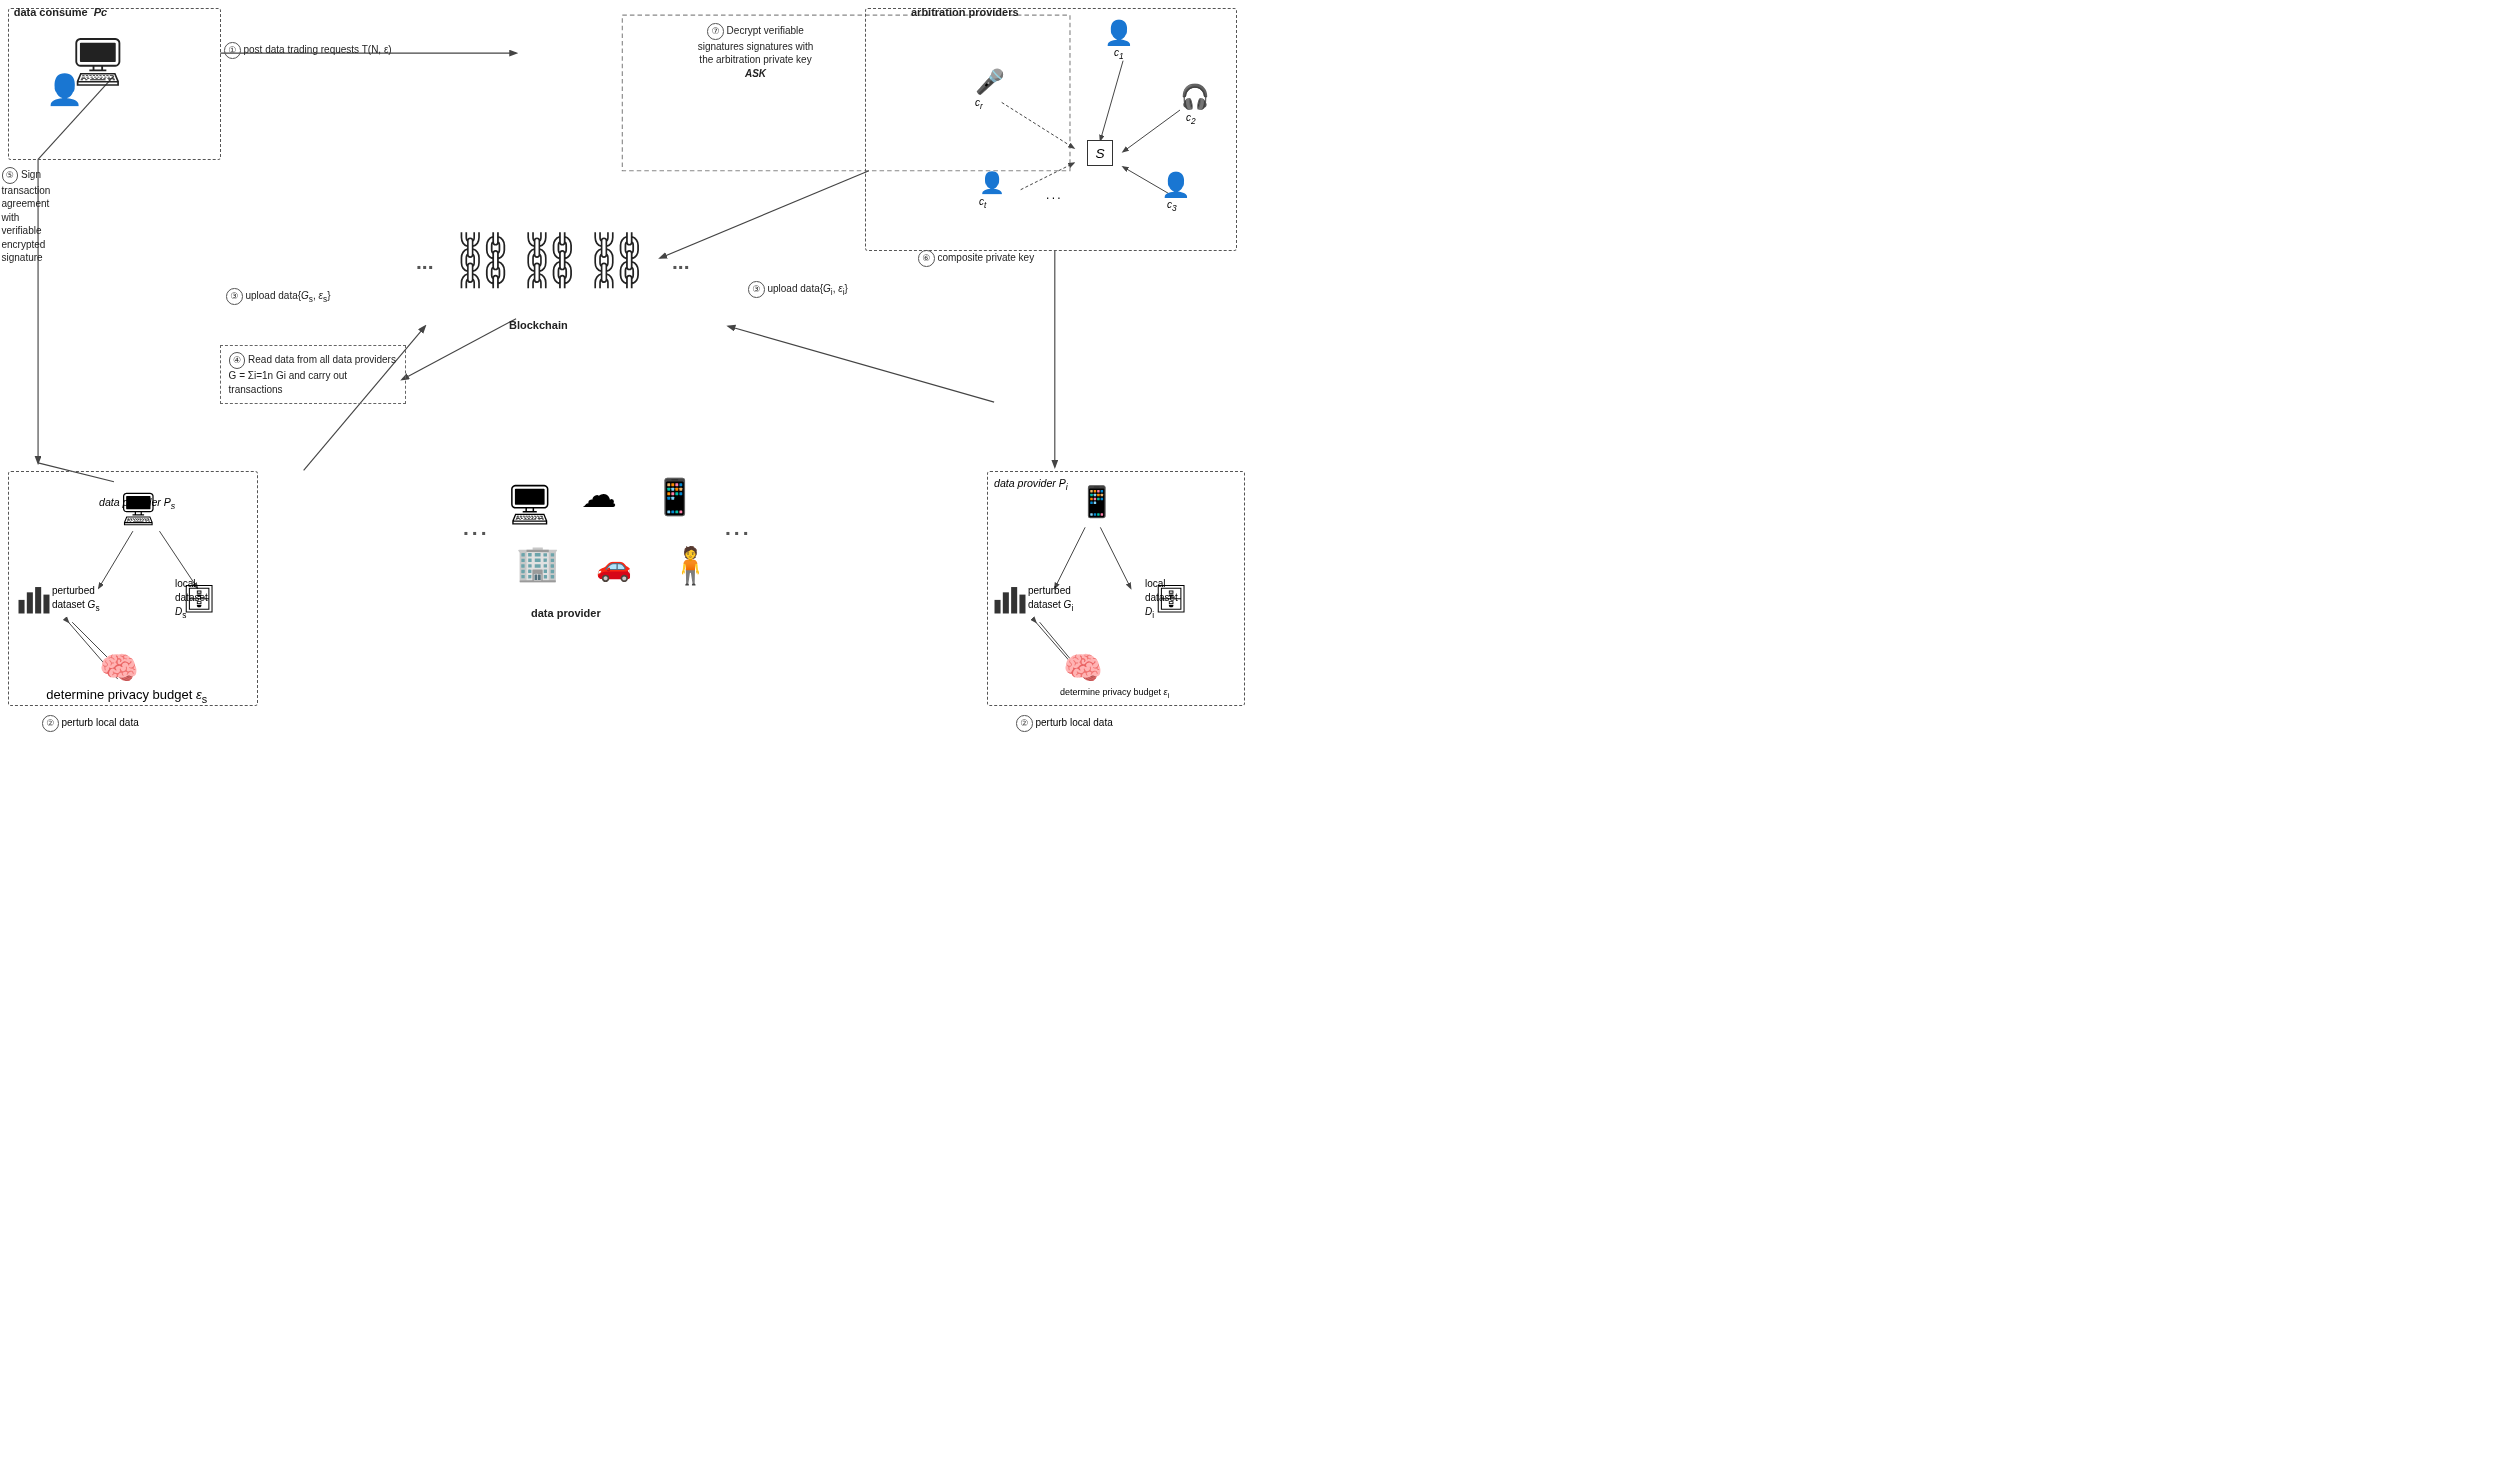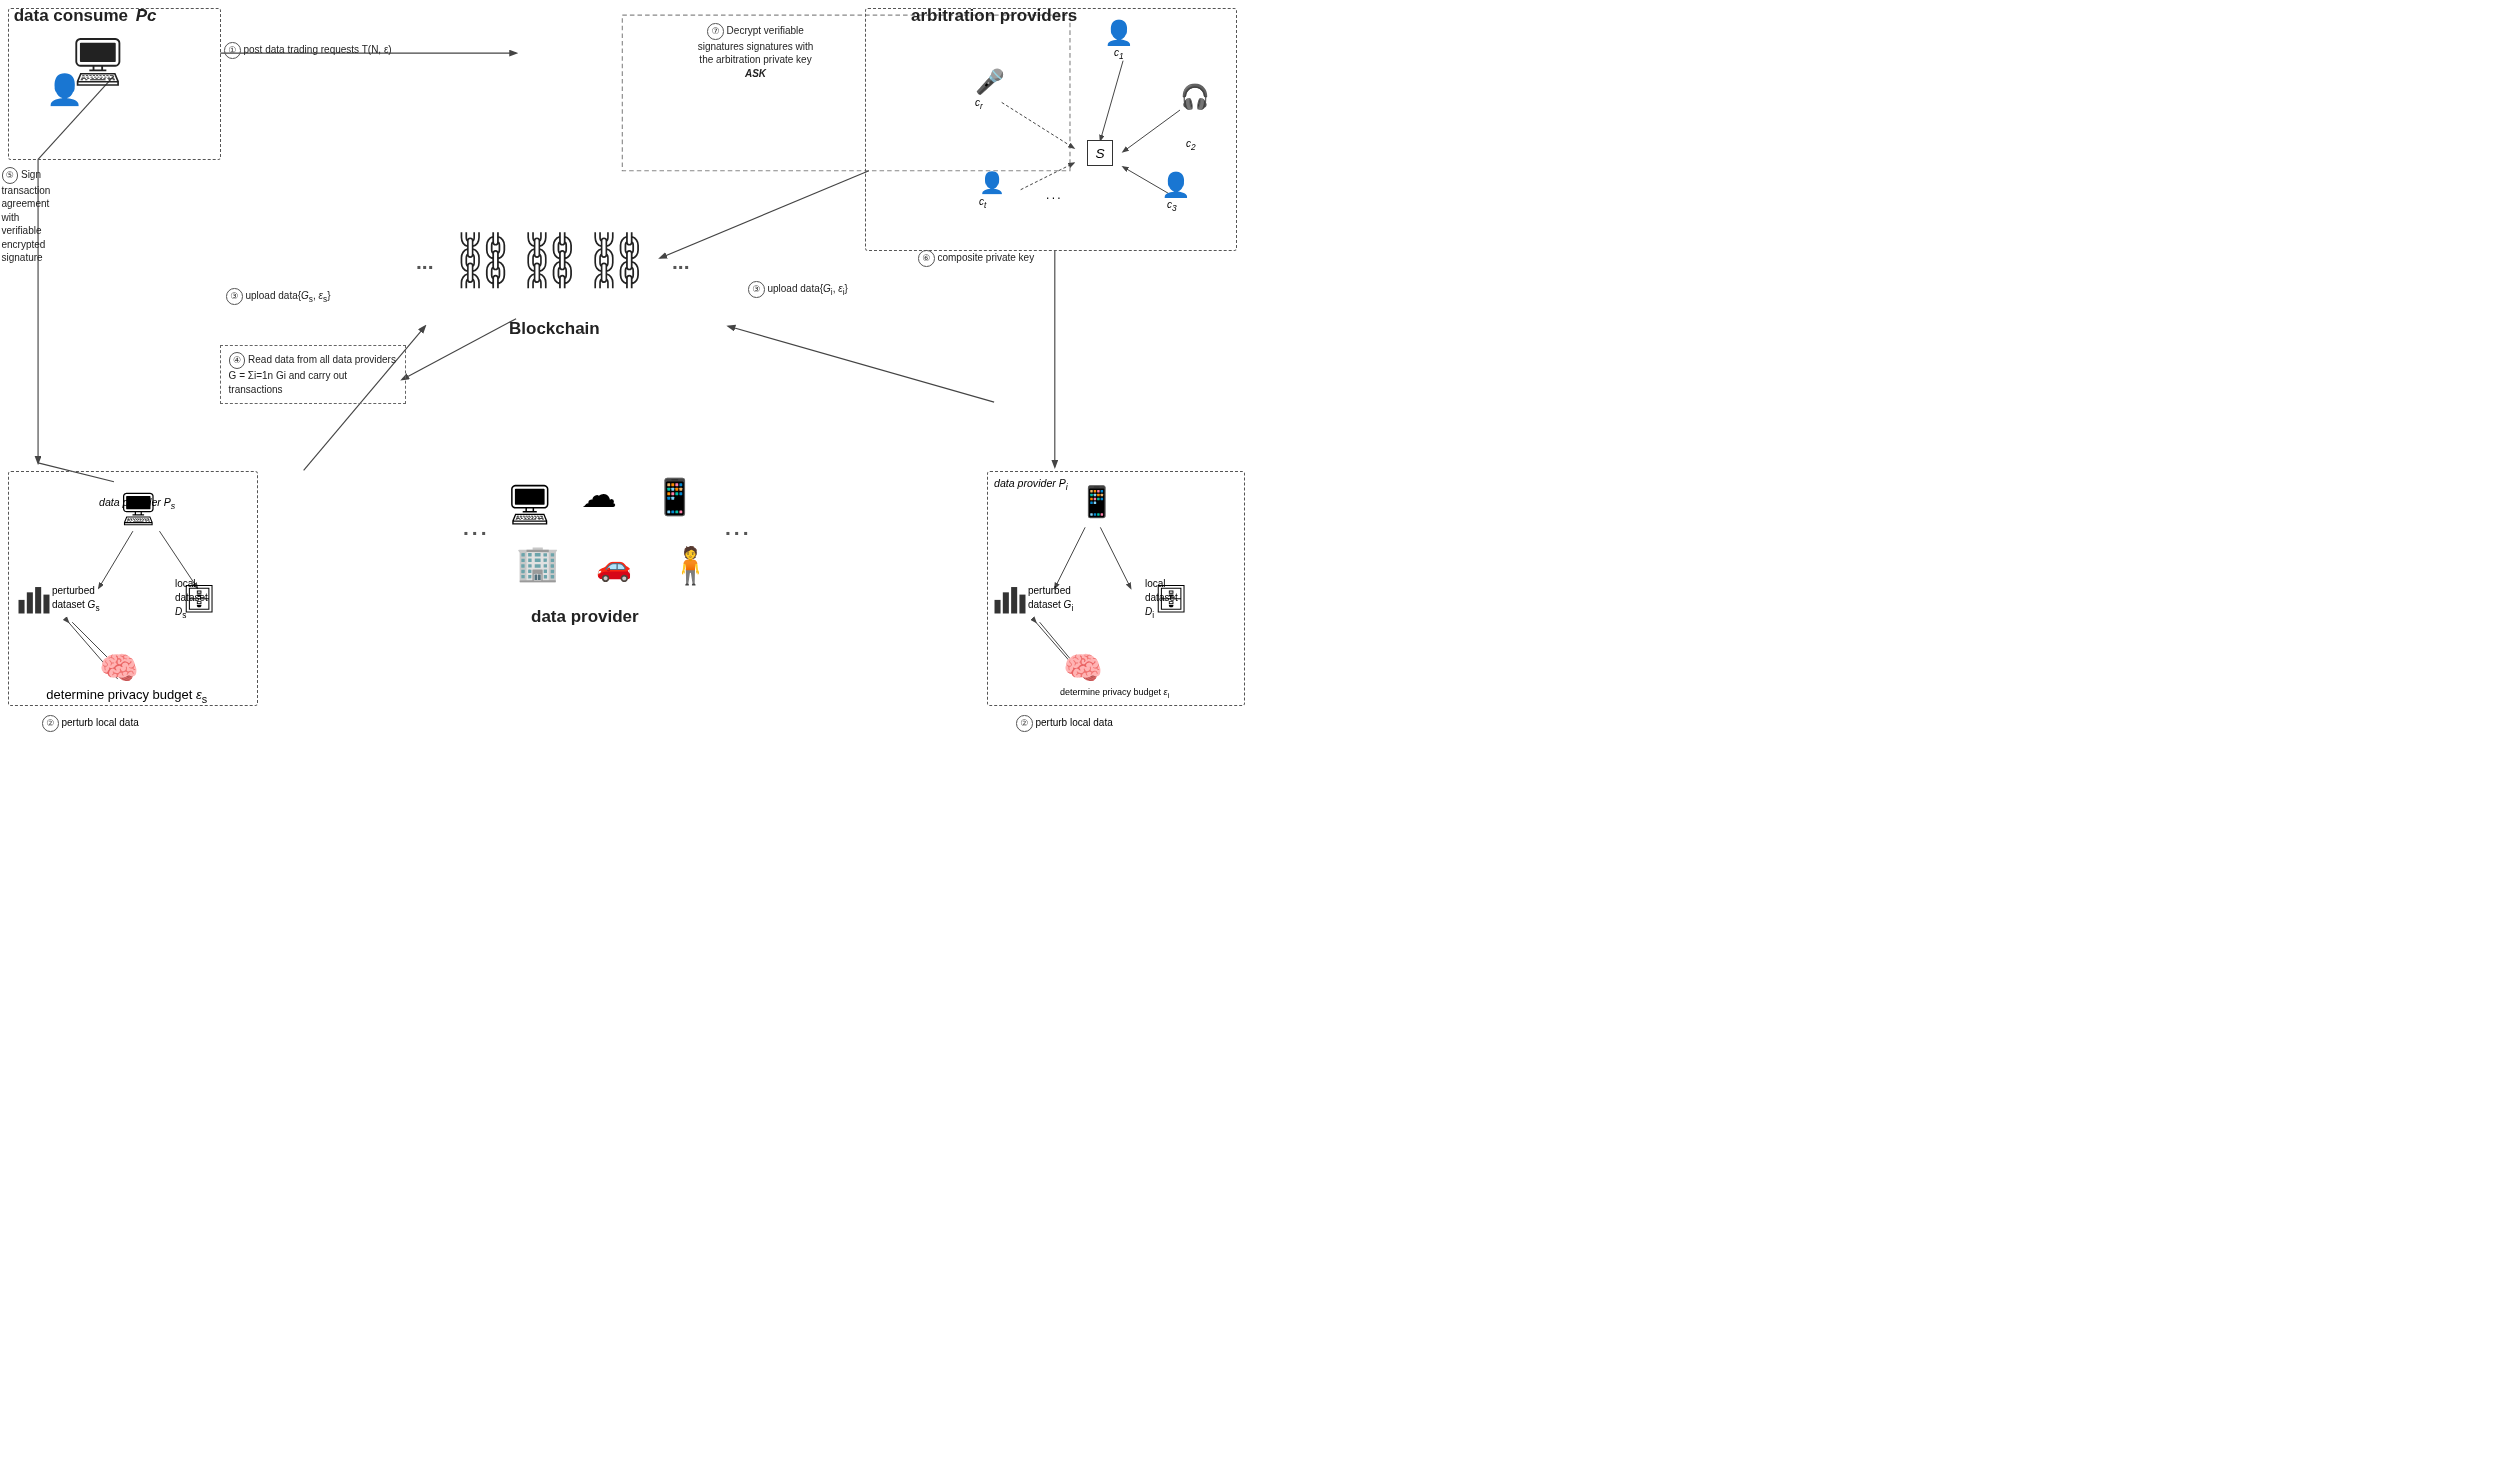--- a/index.html
+++ b/index.html
@@ -42,21 +42,21 @@
     }
     
     .box-provider-i {
       left: 987px; top: 471px;
       width: 258px; height: 235px;
     }
 
     
     .title-label {
       position: absolute;
-      font-size: 17px;
+      font-size: 11px;
       font-weight: bold;
       color: #222;
     }
 
     
     .arrows-svg {
       position: absolute;
       top: 0; left: 0;
       width: 100%; height: 100%;
       pointer-events: none;
@@ -192,21 +192,21 @@
     <span>arbitration providers</span>
   </div>
 
   <div style="position:absolute; left:1104px; top:19px; font-size:24px;">👤</div>
   <div style="position:absolute; left:1114px; top:47px; font-size:10px; font-style:italic;">c<sub>1</sub></div>
 
   <div style="position:absolute; left:975px; top:68px; font-size:24px;">🎤</div>
   <div style="position:absolute; left:975px; top:97px; font-size:10px; font-style:italic;">c<sub>r</sub></div>
 
   <div style="position:absolute; left:1180px; top:83px; font-size:24px;">🎧</div>
-  <div style="position:absolute; left:1186px; top:112px; font-size:10px; font-style:italic;margin-top:26px;">c<sub>2</sub></div>
+  <div style="position:absolute; left:1186px; top:112px; font-size:10px; font-style:italic;">c<sub>2</sub></div>
 
   <div class="s-box" style="left:1087px; top:140px;">
     <span style="font-style:italic; font-size:13.7px;">S</span>
   </div>
 
   <div style="position:absolute; left:979px; top:171px; font-size:21px;">👤</div>
   <div style="position:absolute; left:979px; top:196px; font-size:10px; font-style:italic;">c<sub>t</sub></div>
 
   <div style="position:absolute; left:1046px; top:188px; font-size:12px; letter-spacing:2.3px;">...</div>
 

